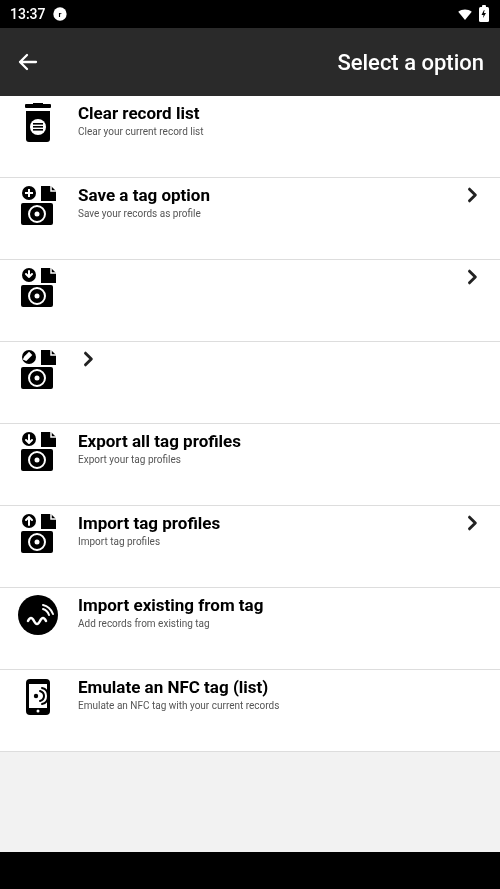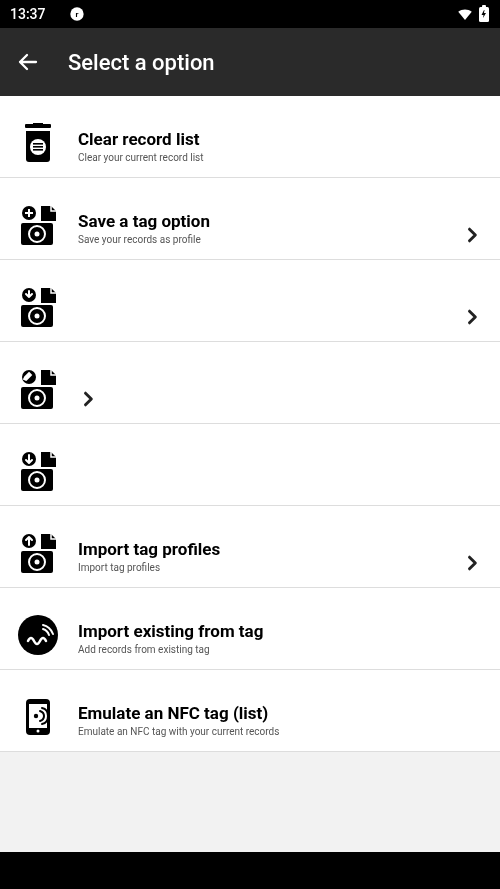--- a/index.html
+++ b/index.html
@@ -14,45 +14,46 @@
       height: 28px;
       background: #000;
       color: #fff;
       display: flex;
       align-items: center;
       justify-content: space-between;
       padding: 0 10px;
       font-size: 14px;
       font-weight: 500;
     }
-    .statusbar-left { display: flex; align-items: center; gap: 23px; }
+    .statusbar-left { display: flex; align-items: center; gap: 6px; }
     .statusbar-right { display: flex; align-items: center; gap: 4px; }
     .headerbar {
       height: 68px;
       background: #2a2a2a;
       color: #fff;
       display: flex;
       align-items: center;
       padding: 0 16px;
       gap: 28px;
+      justify-content: space-between;
     }
     .header-title {
       font-size: 22px;
       font-weight: 500;
     }
     .content {
       background: #f2f2f2;
       height: 756px;
       overflow-y: auto;
     }
     .option {
       background: #fff;
       display: flex;
-      align-items: flex-end;
-      padding: 14px 18px;
+      align-items: flex-start;
+      padding: 7px 18px;
       gap: 20px;
       border-bottom: 1px solid #ddd;
       min-height: 82px;
     }
     .option-icon {
       width: 40px;
       height: 40px;
       flex-shrink: 0;
       display: flex;
       align-items: center;
@@ -192,20 +193,24 @@
       <svg width="38" height="40" viewBox="0 0 38 40" fill="#000">
         <rect x="2" y="18" width="32" height="22" rx="2"></rect>
         <circle cx="18" cy="29" r="2.5" fill="#fff"></circle>
         <path d="M10 29c0-4.4 3.6-8 8-8M10 29c0 4.4 3.6 8 8 8M26 29c0-4.4-3.6-8-8-8M26 29c0 4.4-3.6 8-8 8" stroke="#fff" stroke-width="2" fill="none"></path>
         <circle cx="10" cy="8" r="7"></circle>
         <path d="M10 4v7M7 9l3 3 3-3" stroke="#fff" stroke-width="2" fill="none" stroke-linecap="round" stroke-linejoin="round"></path>
         <path d="M22 1h10l5 5v10h-15z"></path>
         <path d="M32 1v5h5" fill="none" stroke="#fff" stroke-width="1.5"></path>
       </svg>
     </div>
+    <div class="option-texts">
+      <div class="option-title">Export all tag profiles</div>
+      <div class="option-sub">Export your tag profiles</div>
+    </div>
   </div>
 
   <div class="option">
     <div class="option-icon">
       <svg width="38" height="40" viewBox="0 0 38 40" fill="#000">
         <rect x="2" y="18" width="32" height="22" rx="2"></rect>
         <circle cx="18" cy="29" r="2.5" fill="#fff"></circle>
         <path d="M10 29c0-4.4 3.6-8 8-8M10 29c0 4.4 3.6 8 8 8M26 29c0-4.4-3.6-8-8-8M26 29c0 4.4-3.6 8-8 8" stroke="#fff" stroke-width="2" fill="none"></path>
         <circle cx="10" cy="8" r="7"></circle>
         <path d="M10 12V5M7 7l3-3 3 3" stroke="#fff" stroke-width="2" fill="none" stroke-linecap="round" stroke-linejoin="round"></path>

